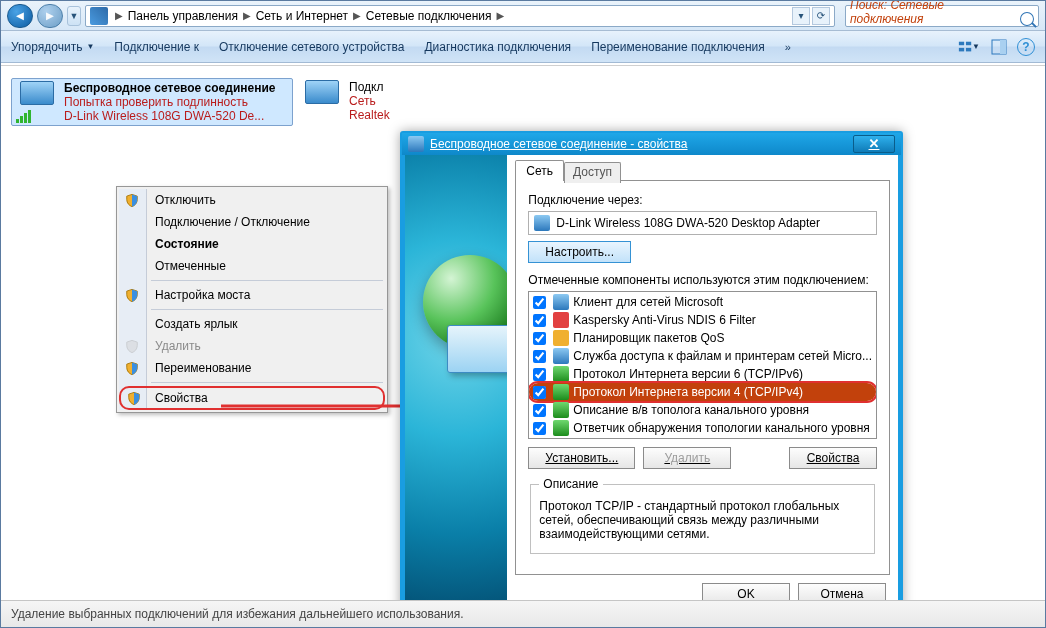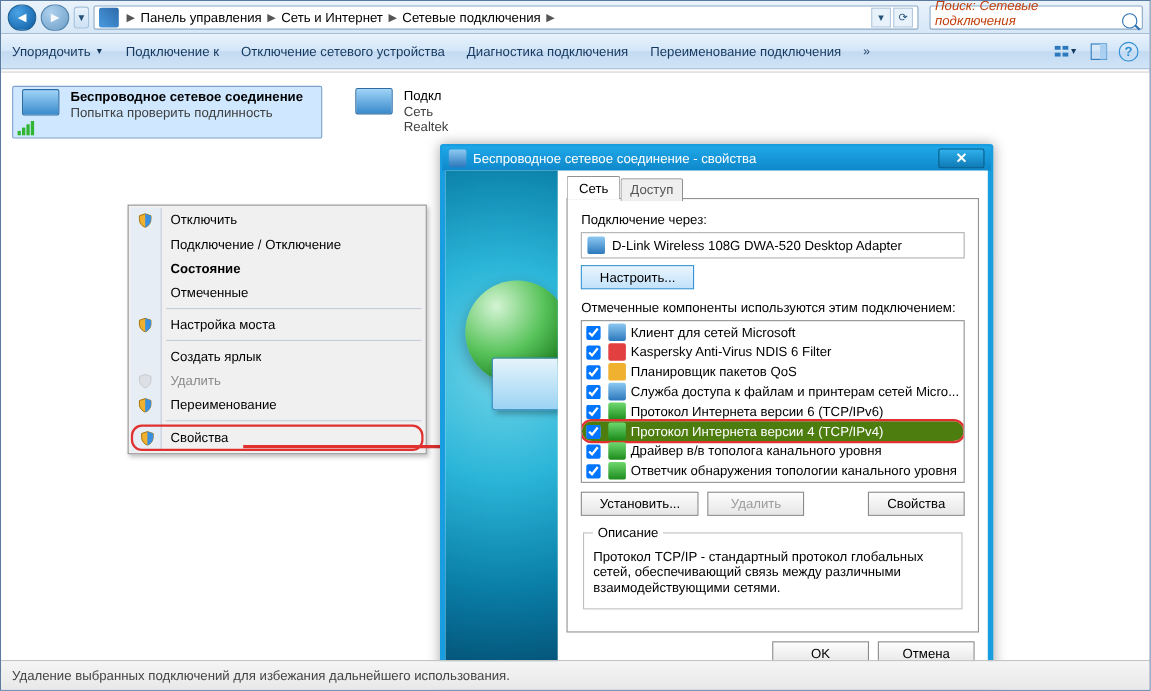--- a/index.html
+++ b/index.html
@@ -93,21 +93,21 @@
   
   .mainpane {
     position: absolute;
     left: 0; right: 0; top: 64px; bottom: 28px;
     background: #fff;
     border-top: 1px solid #d0d0d0;
   }
 
   .conn-list {
     display:flex;
-    gap:22px;
+    gap:4px;
     padding:12px 10px;
   }
   .conn-tile {
     width: 282px;
     padding: 2px 4px;
     display: flex;
     gap: 6px;
     position: relative;
   }
   .conn-tile.selected{
@@ -115,21 +115,21 @@
     border:1px solid #7da2ce;
     border-radius:2px;
   }
   .conn-icon { width:42px; height:42px; position:relative; flex:none;}
   .conn-icon .mon{width:34px;height:24px;background:linear-gradient(#9fd3f7,#3a8bcc);border:1px solid #2b6ca5;border-radius:2px;position:absolute;top:0;left:4px;}
   .conn-icon .bars{position:absolute;left:0;bottom:0;display:flex;gap:1px;align-items:flex-end;height:14px;}
   .conn-icon .bars i{width:3px;background:#2fb530;}
   .conn-text { line-height:14px; overflow:hidden;}
   .conn-text .t1 { font-weight: normal; white-space:nowrap;}
   .conn-tile.selected .t1{font-weight:bold;}
-  .conn-text .t2, .conn-text .t3 { color:#404040; white-space:nowrap;}
+  .conn-text .t2, .conn-text .t3 { color:#b91c1c; white-space:nowrap;}
 
   
   .ctxmenu {
     position:absolute;
     left:115px; top:120px;
     width:272px;
     background:#f0f0f0;
     border:1px solid #979797;
     box-shadow:2px 2px 4px rgba(0,0,0,.25);
     padding:2px;
@@ -177,20 +177,21 @@
     border:5px solid #199de1;
     border-radius:3px 3px 0 0;
     box-shadow:0 0 12px rgba(0,0,0,.35);
   }
   .dlg-title{
     height:22px;margin:-3px -3px 0 -3px;
     background:linear-gradient(#1fa7e8,#0e88ca);
     color:#fff;
     display:flex;align-items:center;padding:0 6px;gap:6px;
     font-size:12px;
+    text-decoration:underline;
   }
   .dlg-title .x{
     margin-left:auto;width:42px;height:18px;
     background:linear-gradient(#2eb0ec,#0f7bb7);
     border:1px solid #0a5d8a;border-radius:2px;
     color:#fff;text-align:center;line-height:16px;font-weight:bold;font-size:13px;
   }
   .dlg-body{
     display:flex;height:calc(100% - 22px);
   }
@@ -242,23 +243,23 @@
   .listbox{
     border:1px solid #919191;height:148px;overflow:hidden;
     padding:1px 0;
   }
   .listitem{
     display:flex;align-items:center;gap:4px;padding:1px 4px;font-size:12px;height:18px;
     white-space:nowrap;position:relative;
   }
   .listitem input[type=checkbox]{margin:0 3px 0 0;width:13px;height:13px;}
   .li-ico{width:16px;height:16px;display:inline-block;}
-  .listitem.selected{background:#4d7c0f;color:#fff;}
+  .listitem.selected{background:#c2410c;color:#fff;}
   .listitem.selected.red{outline:2px solid #e03030;outline-offset:0;border-radius:9px;}
-  .btn-row{display:flex;gap:8px;margin:8px 0;}
+  .btn-row{display:flex;gap:8px;margin:8px 0;text-decoration:underline;}
   fieldset.desc{border:1px solid #c0c0c0;padding:6px 8px 10px;}
   fieldset.desc legend{padding:0 4px;}
   .desc p{margin:2px 0;line-height:14px;}
   .dlg-footer{
     position:absolute;left:0;right:0;bottom:0;height:38px;
     display:flex;justify-content:flex-end;align-items:center;gap:8px;padding:0 12px;
   }
 
   .mini-ico{width:16px;height:16px;display:inline-block;background:linear-gradient(#8cc9f2,#2c78bc);border-radius:2px;}
   .mini-ico.net{background:linear-gradient(#6fd86f,#1c8c1c);}
@@ -341,20 +342,21 @@
         <div class="bars">
             <i style="height:4px"></i>
             <i style="height:7px"></i>
             <i style="height:10px"></i>
             <i style="height:13px"></i>
           </div>
       </div>
       <div class="conn-text">
         <div class="t1">Беспроводное сетевое соединение</div>
         <div class="t2">Попытка проверить подлинность</div>
+        <div class="t3">D-Link Wireless 108G DWA-520 De...</div>
       </div>
     </div>
     <div class="conn-tile">
       <div class="conn-icon">
         <div class="mon"></div>
       </div>
       <div class="conn-text">
         <div class="t1">Подкл</div>
         <div class="t2">Сеть</div>
         <div class="t3">Realtek</div>
@@ -470,21 +472,21 @@
                 <span>Протокол Интернета версии 6 (TCP/IPv6)</span>
               </div>
             <div class="listitem selected red">
                 <input type="checkbox" checked="" style="">
                 <span class="li-ico mini-ico net"></span>
                 <span>Протокол Интернета версии 4 (TCP/IPv4)</span>
               </div>
             <div class="listitem">
                 <input type="checkbox" checked="" style="">
                 <span class="li-ico mini-ico net"></span>
-                <span>Драйвер в/в тополога канального уровня</span>
+                <span>Описание в/в тополога канального уровня</span>
               </div>
             <div class="listitem">
                 <input type="checkbox" checked="" style="">
                 <span class="li-ico mini-ico net"></span>
                 <span>Ответчик обнаружения топологии канального уровня</span>
               </div>
           </div>
           <div class="btn-row">
             <div class="btn"><span>Установить...</span></div>
             <div class="btn disabled"><span>Удалить</span></div>

